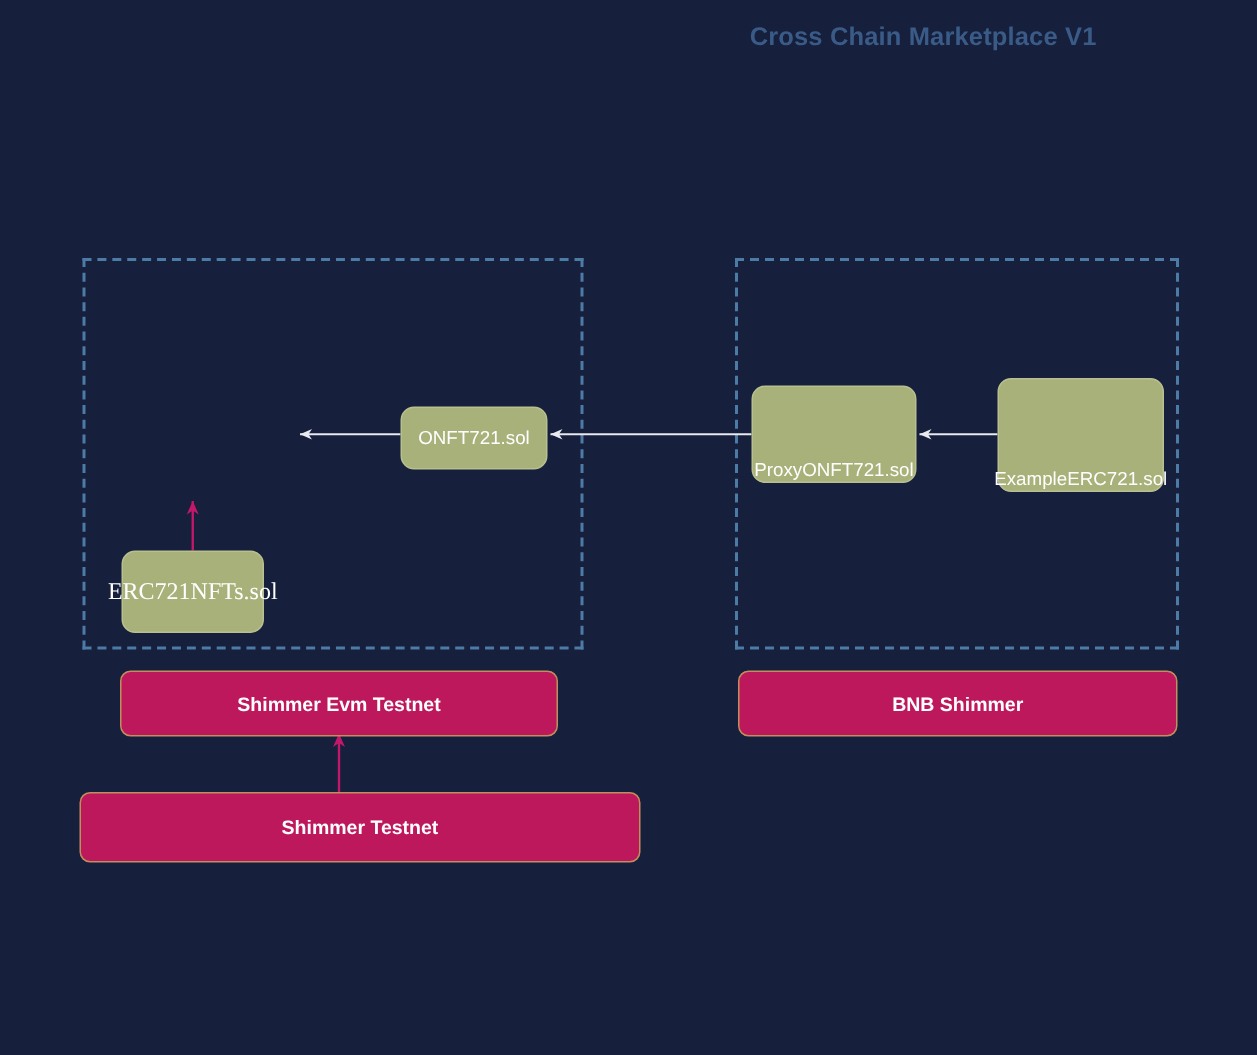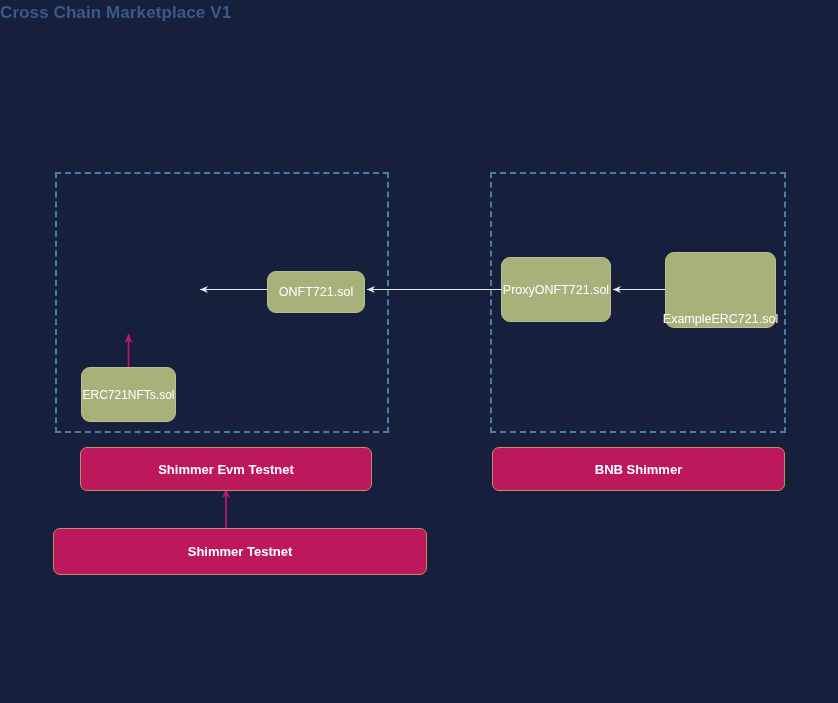--- a/index.html
+++ b/index.html
@@ -21,22 +21,22 @@
     left: 0; top: 0;
     width: 838px;
     height: 703px;
   }
   
   .title-block {
     position: absolute;
     left: 0;
     top: 0;
     width: 731px;
-    text-align: left;
-    padding-top: 2px;
+    text-align: right;
+    padding-top: 14px;
   }
   .title-line {
     display: block;
     color: #3a5b87;
     font-size: 17px;
     font-weight: bold;
     line-height: 22px;
     letter-spacing: 0.1px;
     white-space: nowrap;
   }
@@ -65,26 +65,26 @@
     font-size: 12.5px;
     line-height: 16px;
     white-space: nowrap;
     z-index: 3;
   }
   .node .node-label { white-space: nowrap; }
   .node .node-label .sub { display: block; }
 
   #node-marketplace   { left: 58px;  top: 243px; width: 140px; height: 93px; }
   #node-onft721       { left: 267px; top: 271px; width: 98px;  height: 42px; }
-  #node-proxyonft721  { left: 501px; top: 257px; width: 110px; height: 65px; }
+  #node-proxyonft721  { left: 501px; top: 257px; width: 110px; height: 65px; align-items: flex-end; }
   #node-exampleerc721 { left: 665px; top: 252px; width: 111px; height: 76px; align-items: flex-end; }
   #node-erc721nfts    { left: 81px;  top: 367px; width: 95px;  height: 55px; }
   #node-erc721nfts .node-label {
-    font-family: Liberation Sans, sans-serif;
-    font-size: 12px;
+    font-family: Liberation Serif, serif;
+    font-size: 16px;
   }
 
   
   .network-node {
     position: absolute;
     box-sizing: border-box;
     background: #be185d;
     border: 1px solid #c08f5e;
     border-radius: 7px;
     color: #ffffff;

